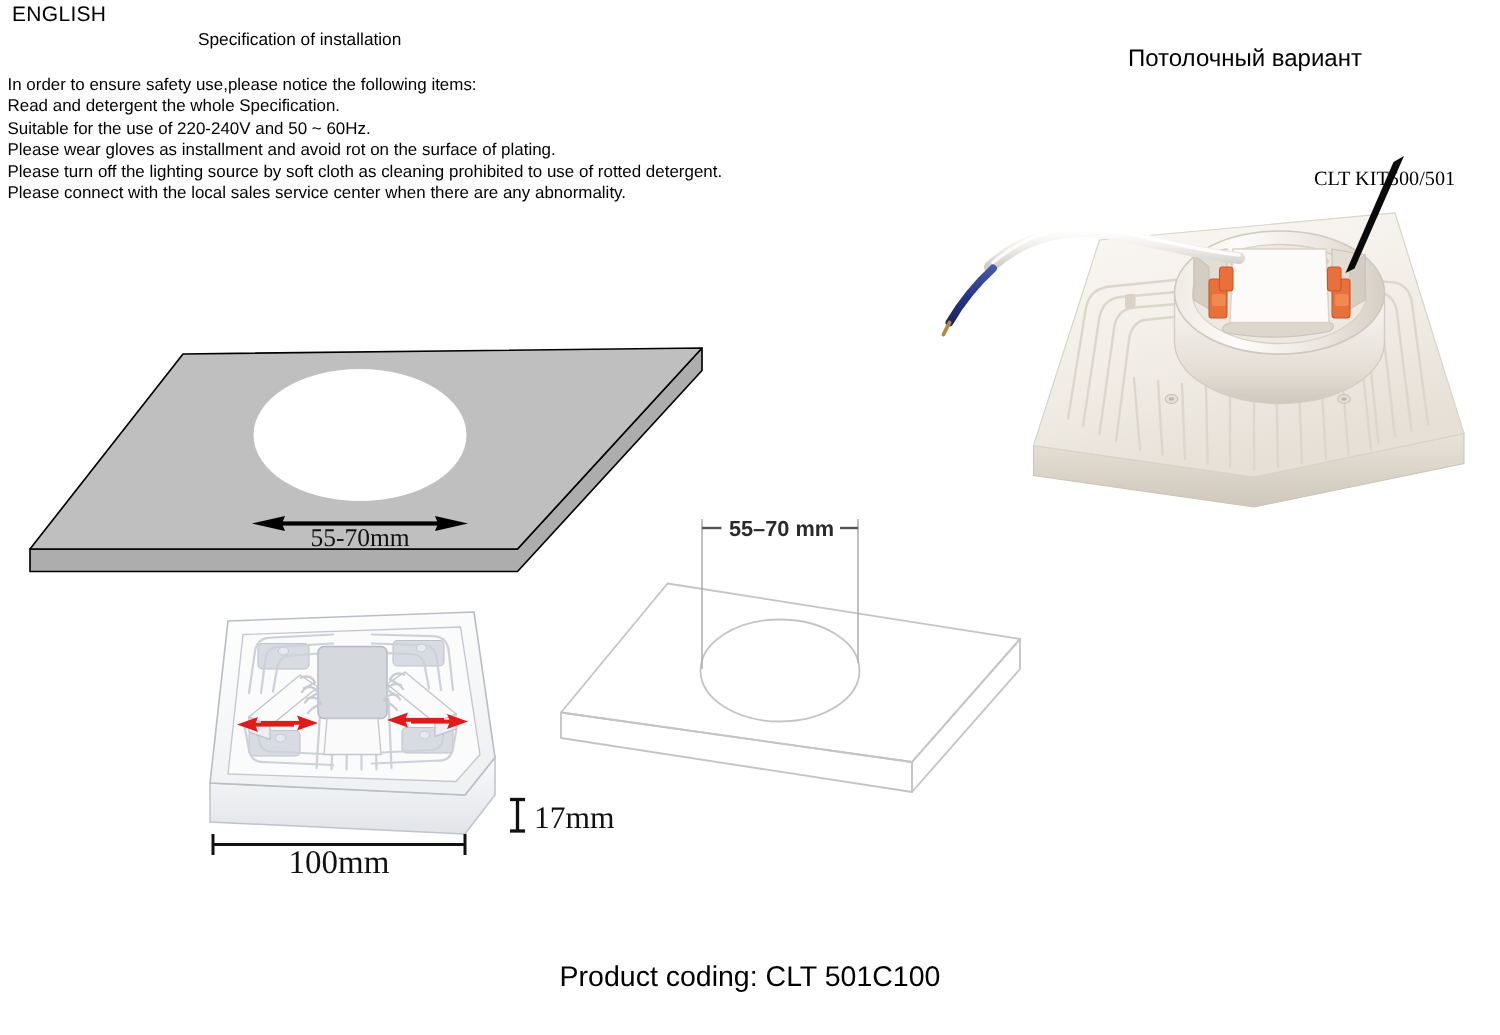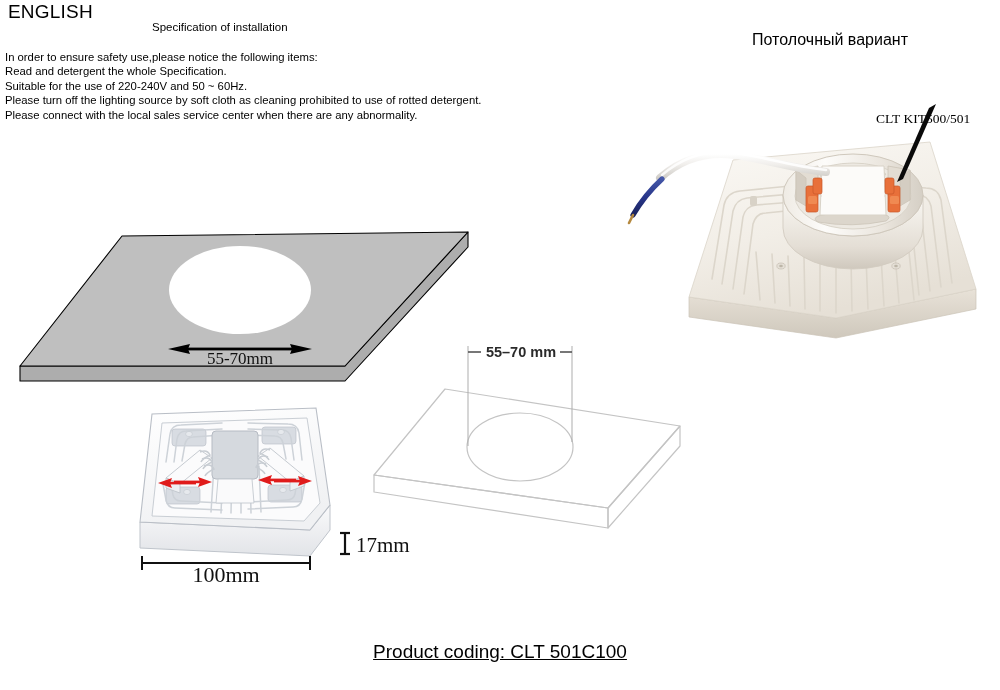--- a/index.html
+++ b/index.html
@@ -14,27 +14,27 @@
     background: #ffffff;
     overflow: hidden;
     font-family: "Liberation Sans", sans-serif;
     color: #000000;
   }
 
   
   .lang-title {
     position: absolute;
     left: 8px; top: 1px;
-    font-size: 19px;
+    font-size: 14px;
     letter-spacing: .2px;
     white-space: nowrap;
   }
   .spec-title {
     position: absolute;
-    left: 152px; top: 21px;
+    left: 132px; top: 21px;
     font-size: 11.5px;
     white-space: nowrap;
   }
   .spec-list {
     position: absolute;
     left: 5px; top: 50px;
     width: 470px;
   }
   .spec-list .line {
     font-size: 11.3px;
@@ -54,21 +54,20 @@
     font-family: "Liberation Serif", serif;
     font-size: 13.5px;
     white-space: nowrap;
     margin-top: 24px;
   }
   .product-coding {
     position: absolute;
     left: 0; right: 0; top: 641px;
     text-align: center;
     font-size: 19px;
-    text-decoration: underline;
   }
 
   
   .stage { position: absolute; left: 0; top: 0; width: 1000px; height: 690px; pointer-events: none; }
 
   
   .dim-serif { font-family: "Liberation Serif", serif; }
   .dim-sans  { font-family: "Liberation Sans", sans-serif; }
 </style>
 </head>
@@ -76,20 +75,21 @@
 
 <div id="page">
 
   <div class="lang-title">ENGLISH</div>
   <div class="spec-title">Specification of installation</div>
 
   <div class="spec-list">
     <div class="line">In order to ensure safety use,please notice the following items:</div>
     <div class="line">Read and detergent the whole Specification.</div>
     <div class="line">Suitable for the use of 220-240V and 50 ~ 60Hz.</div>
+    <div class="line">Please wear gloves as installment and avoid rot on the surface of plating.</div>
     <div class="line">Please turn off the lighting source by soft cloth as cleaning prohibited to use of rotted detergent.</div>
     <div class="line">Please connect with the local sales service center when there are any abnormality.</div>
   </div>
 
   <div class="ru-title">Потолочный вариант</div>
   <div class="kit-label">CLT KIT500/501</div>
 
   <div class="product-coding">Product coding: CLT 501C100</div>
 
   <svg class="stage" viewBox="0 0 1000 690" xmlns="http://www.w3.org/2000/svg">

